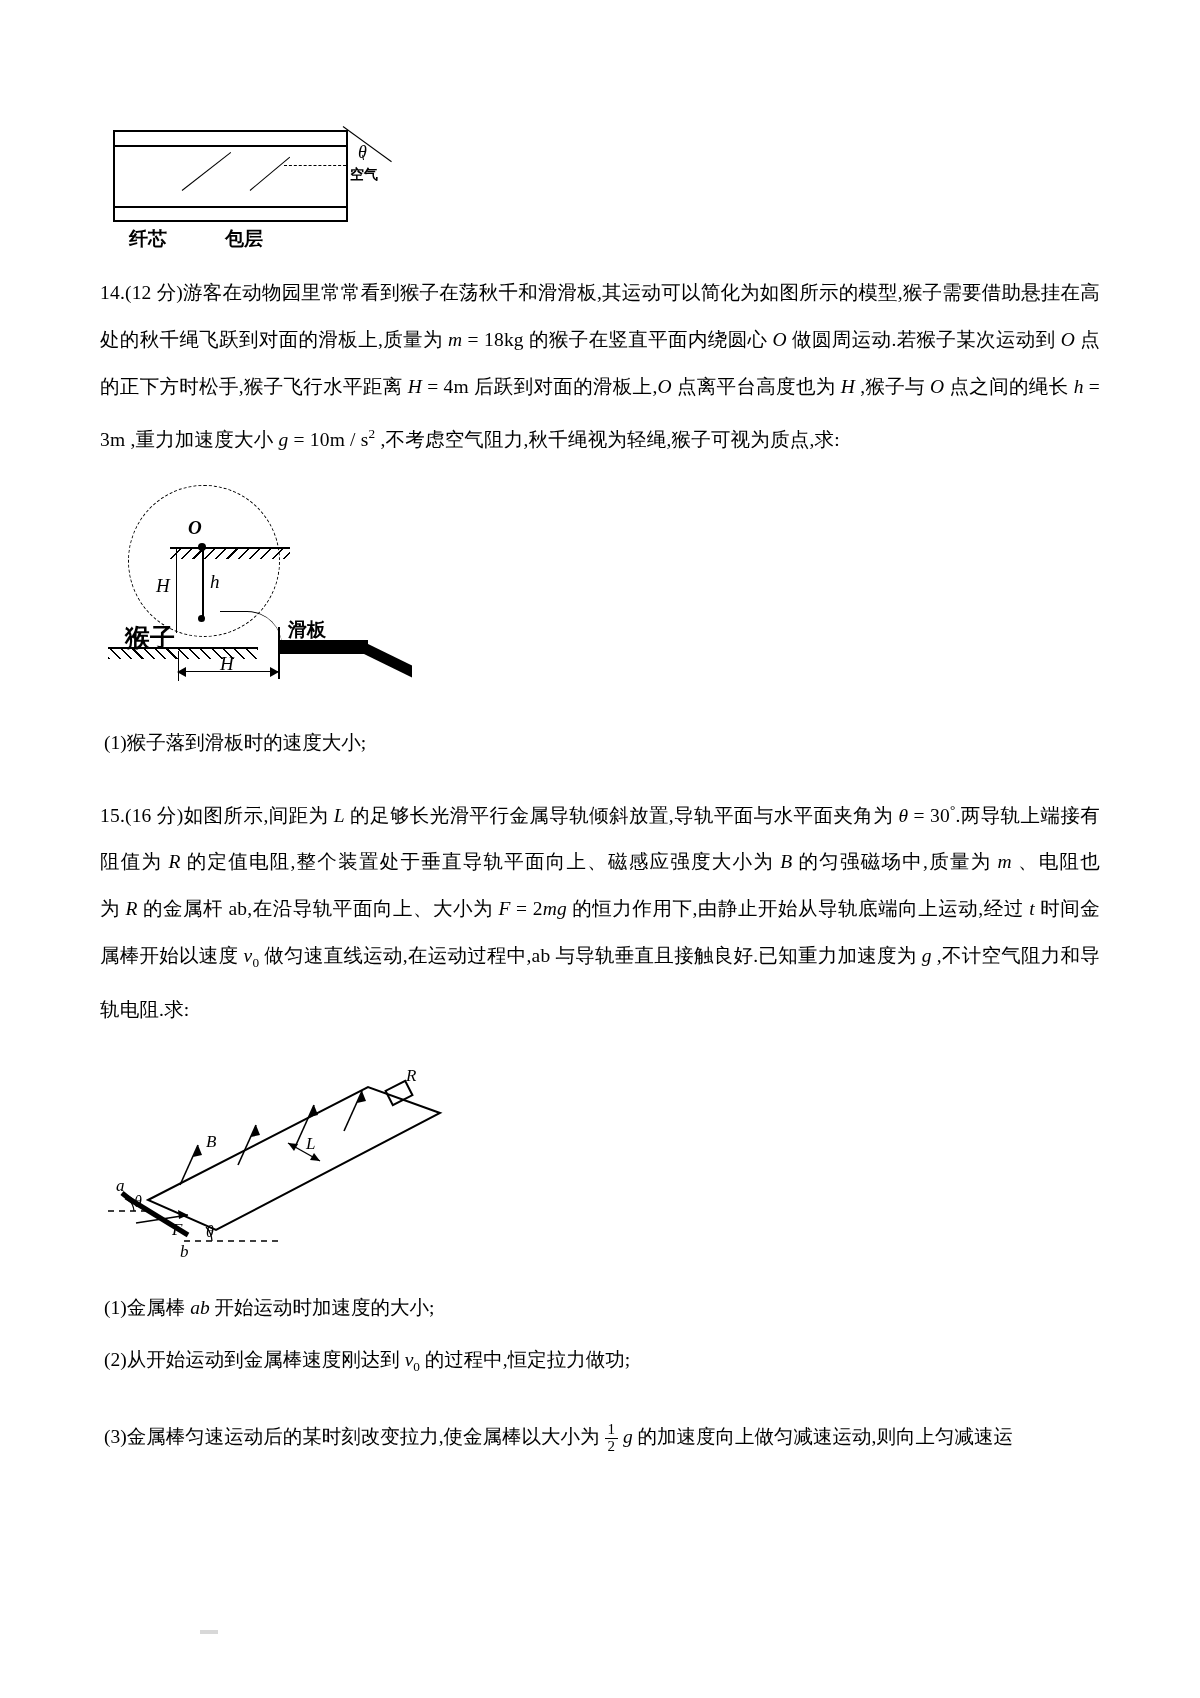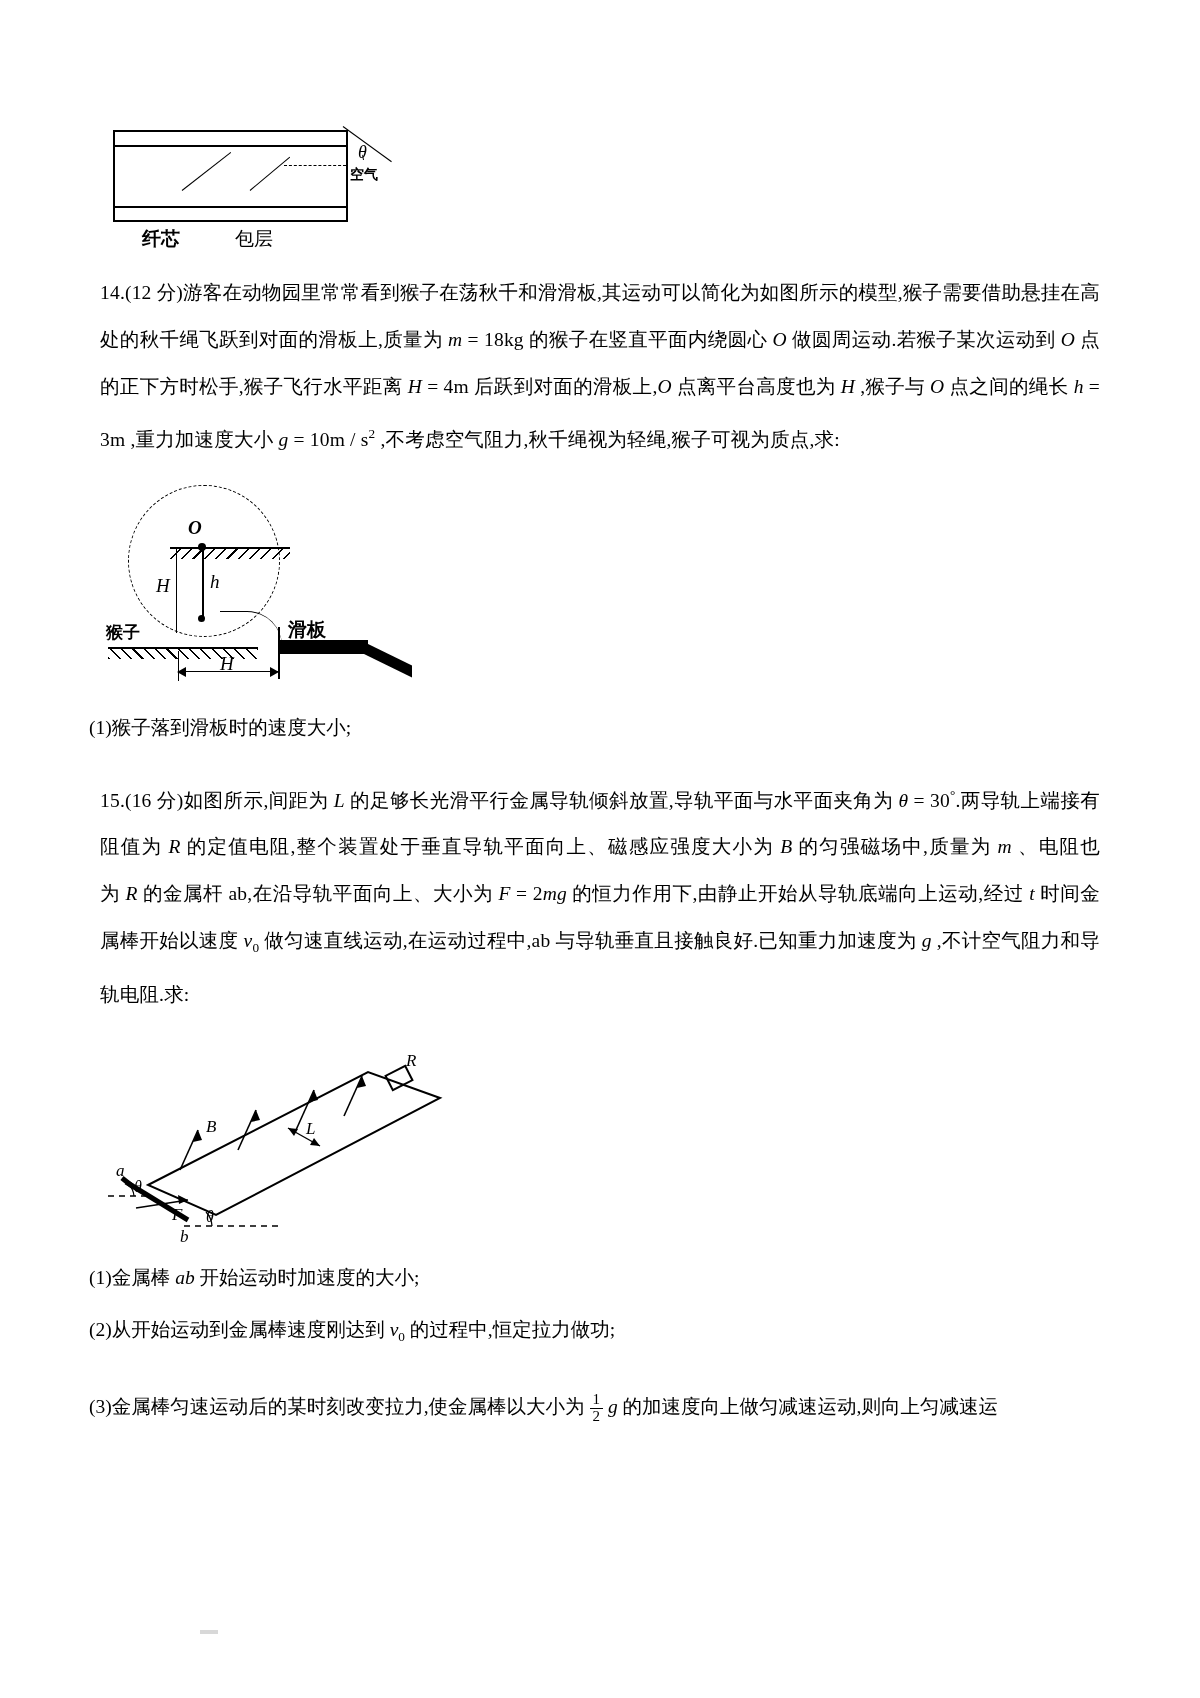--- a/index.html
+++ b/index.html
@@ -117,50 +117,50 @@
     left: 162px;
     top: 72px;
     width: 52px;
     height: 0;
     border-top: 1.6px solid #000;
     transform-origin: left center;
     transform: rotate(-40deg);
   }
   .lbl-core {
     position: absolute;
-    left: 54px;
+    left: 41px;
     top: 108px;
     font-size: 19px;
     font-weight: bold;
     font-family: Liberation Serif, serif;
   }
   .lbl-clad {
     position: absolute;
-    left: 147px;
+    left: 137px;
     top: 108px;
     font-size: 19px;
-    font-weight: normal;
+    font-weight: bold;
     font-family: "Liberation Sans", sans-serif;
   }
 
   
   .para {
     font-size: 19.5px;
     line-height: 47px;
     text-align: justify;
     margin: 12px;
     letter-spacing: 0.2px;
   }
   .para-q {
     margin-top: 16px;
   }
   .sub {
     font-size: 19.5px;
     line-height: 34px;
-    margin: 1px;
+    margin: 16px;
   }
   i, .it { font-style: italic; font-family: "Liberation Serif", serif; }
   .sup { vertical-align: super; font-size: 0.68em; }
   .sub-idx { vertical-align: sub; font-size: 0.68em; }
 
   
   .fig-monkey {
     position: relative;
     height: 235px;
     margin-top: 6px;
@@ -257,23 +257,23 @@
   .hatch-ground {
     position: absolute;
     left: 20px;
     top: 172px;
     width: 150px;
     height: 12px;
     background: repeating-linear-gradient(45deg, #000 0 1.5px, transparent 1.5px 8px);
   }
   .lbl-monkey {
     position: absolute;
-    left: 18px;
+    left: 37px;
     top: 146px;
-    font-size: 17px;
+    font-size: 25px;
     font-weight: bold;
     font-family: "Liberation Sans", sans-serif;
   }
   .h-dim {
     position: absolute;
     left: 90px;
     top: 196px;
     width: 100px;
     height: 0;
     border-top: 1.6px solid #000;

